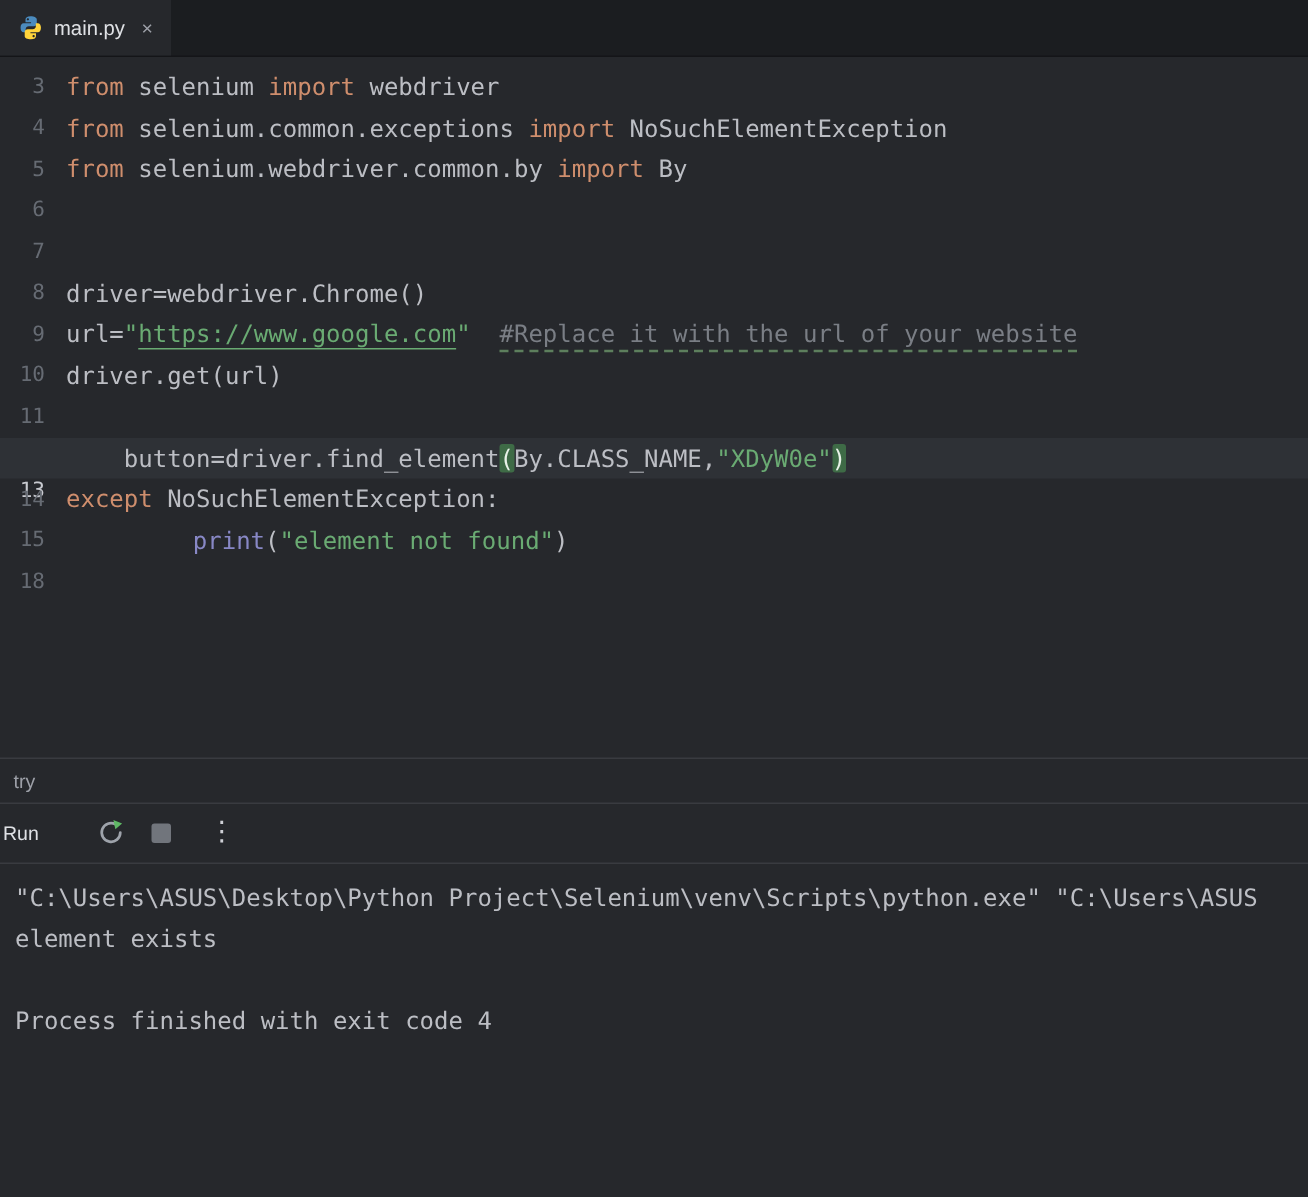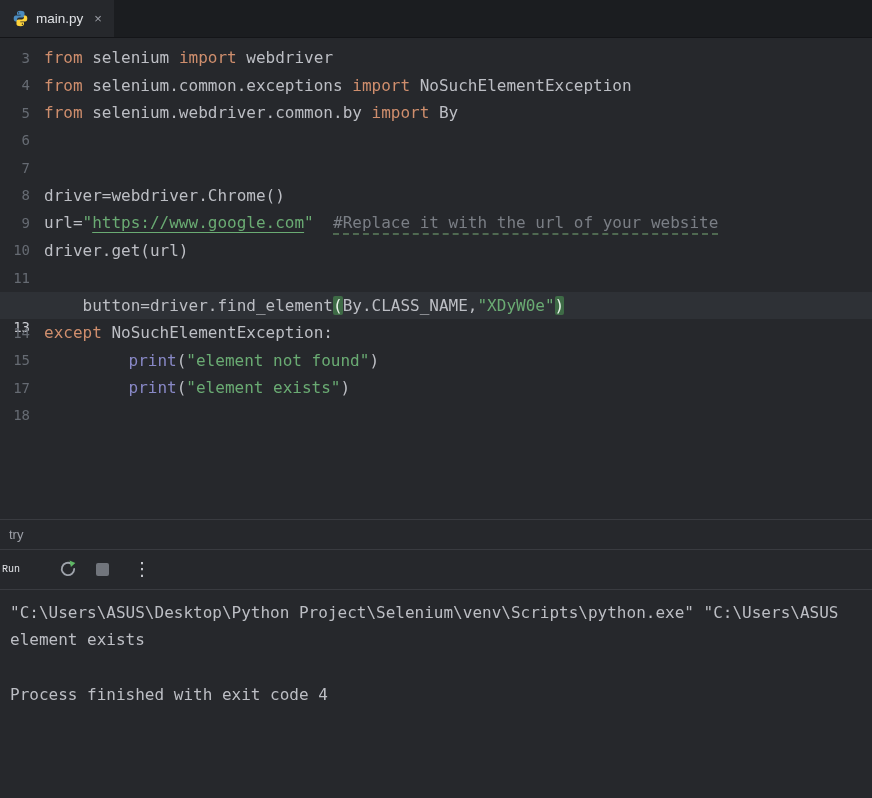--- a/index.html
+++ b/index.html
@@ -28,21 +28,21 @@
   .tk-com { color:#7a7e85; text-decoration:underline dashed #5d7f5d; text-underline-offset:5px; }
   .tk-fn  { color:#8888c6;margin-left:46px; }
   .tk-hl  { color:#e8f2e8; background:#3e6b46; border-radius:2px; }
 
   
   .breadcrumbs { flex:0 0 30px; border-top:1px solid #393b40; display:flex; align-items:center; padding-left:9px; }
   .crumb { font-family:"Liberation Sans", sans-serif; font-size:13px; color:#9da0a8; cursor:pointer; }
 
   
   .runbar { flex:0 0 40px; border-top:1px solid #393b40; display:flex; align-items:center; }
-  .run-title { font-family:Liberation Mono, monospace; font-size:10px; color:#dfe1e5; padding-left:2px; }
+  .run-title { font-family:Liberation Sans, sans-serif; font-size:13px; color:#dfe1e5; padding-left:2px; }
   .icon-btn { display:flex; align-items:center; justify-content:center; width:24px; height:24px; cursor:pointer; border-radius:4px; }
   .icon-rerun { margin-left:36px; }
   .icon-stop  { margin-left:10px; }
   .stop-square { width:13px; height:13px; background:#71757c; border-radius:2px; display:block; }
   .icon-more { margin-left:16px; color:#ced0d6; font-size:18px; font-family:"DejaVu Sans", sans-serif; line-height:1; }
 
   
   .console { flex:1 1 auto; border-top:1px solid #393b40; padding:9px 10px 0 10px; overflow:hidden; }
   .console-line { font-size:16px; line-height:27.5px; color:#bcbec4; white-space:pre; }
 </style>
@@ -106,24 +106,20 @@
         </div>
         <div class="code-row">
           <span class="gutter-num">14</span>
           <span class="code-text"><span class="tk-kw">except </span><span class="tk-def">NoSuchElementException:</span></span>
         </div>
         <div class="code-row">
           <span class="gutter-num">15</span>
           <span class="code-text"><span class="tk-def">    </span><span class="tk-fn">print</span><span class="tk-def">(</span><span class="tk-str">"element not found"</span><span class="tk-def">)</span></span>
         </div>
         <div class="code-row">
-          <span class="gutter-num">17</span>
-          <span class="code-text"><span class="tk-def">    </span><span class="tk-fn">print</span><span class="tk-def">(</span><span class="tk-str">"element exists"</span><span class="tk-def">)</span></span>
-        </div>
-        <div class="code-row">
           <span class="gutter-num">18</span>
           <span class="code-text"></span>
         </div>
       </div>
   </div>
 
   <div class="breadcrumbs">
     <span class="crumb">try</span>
   </div>
 

